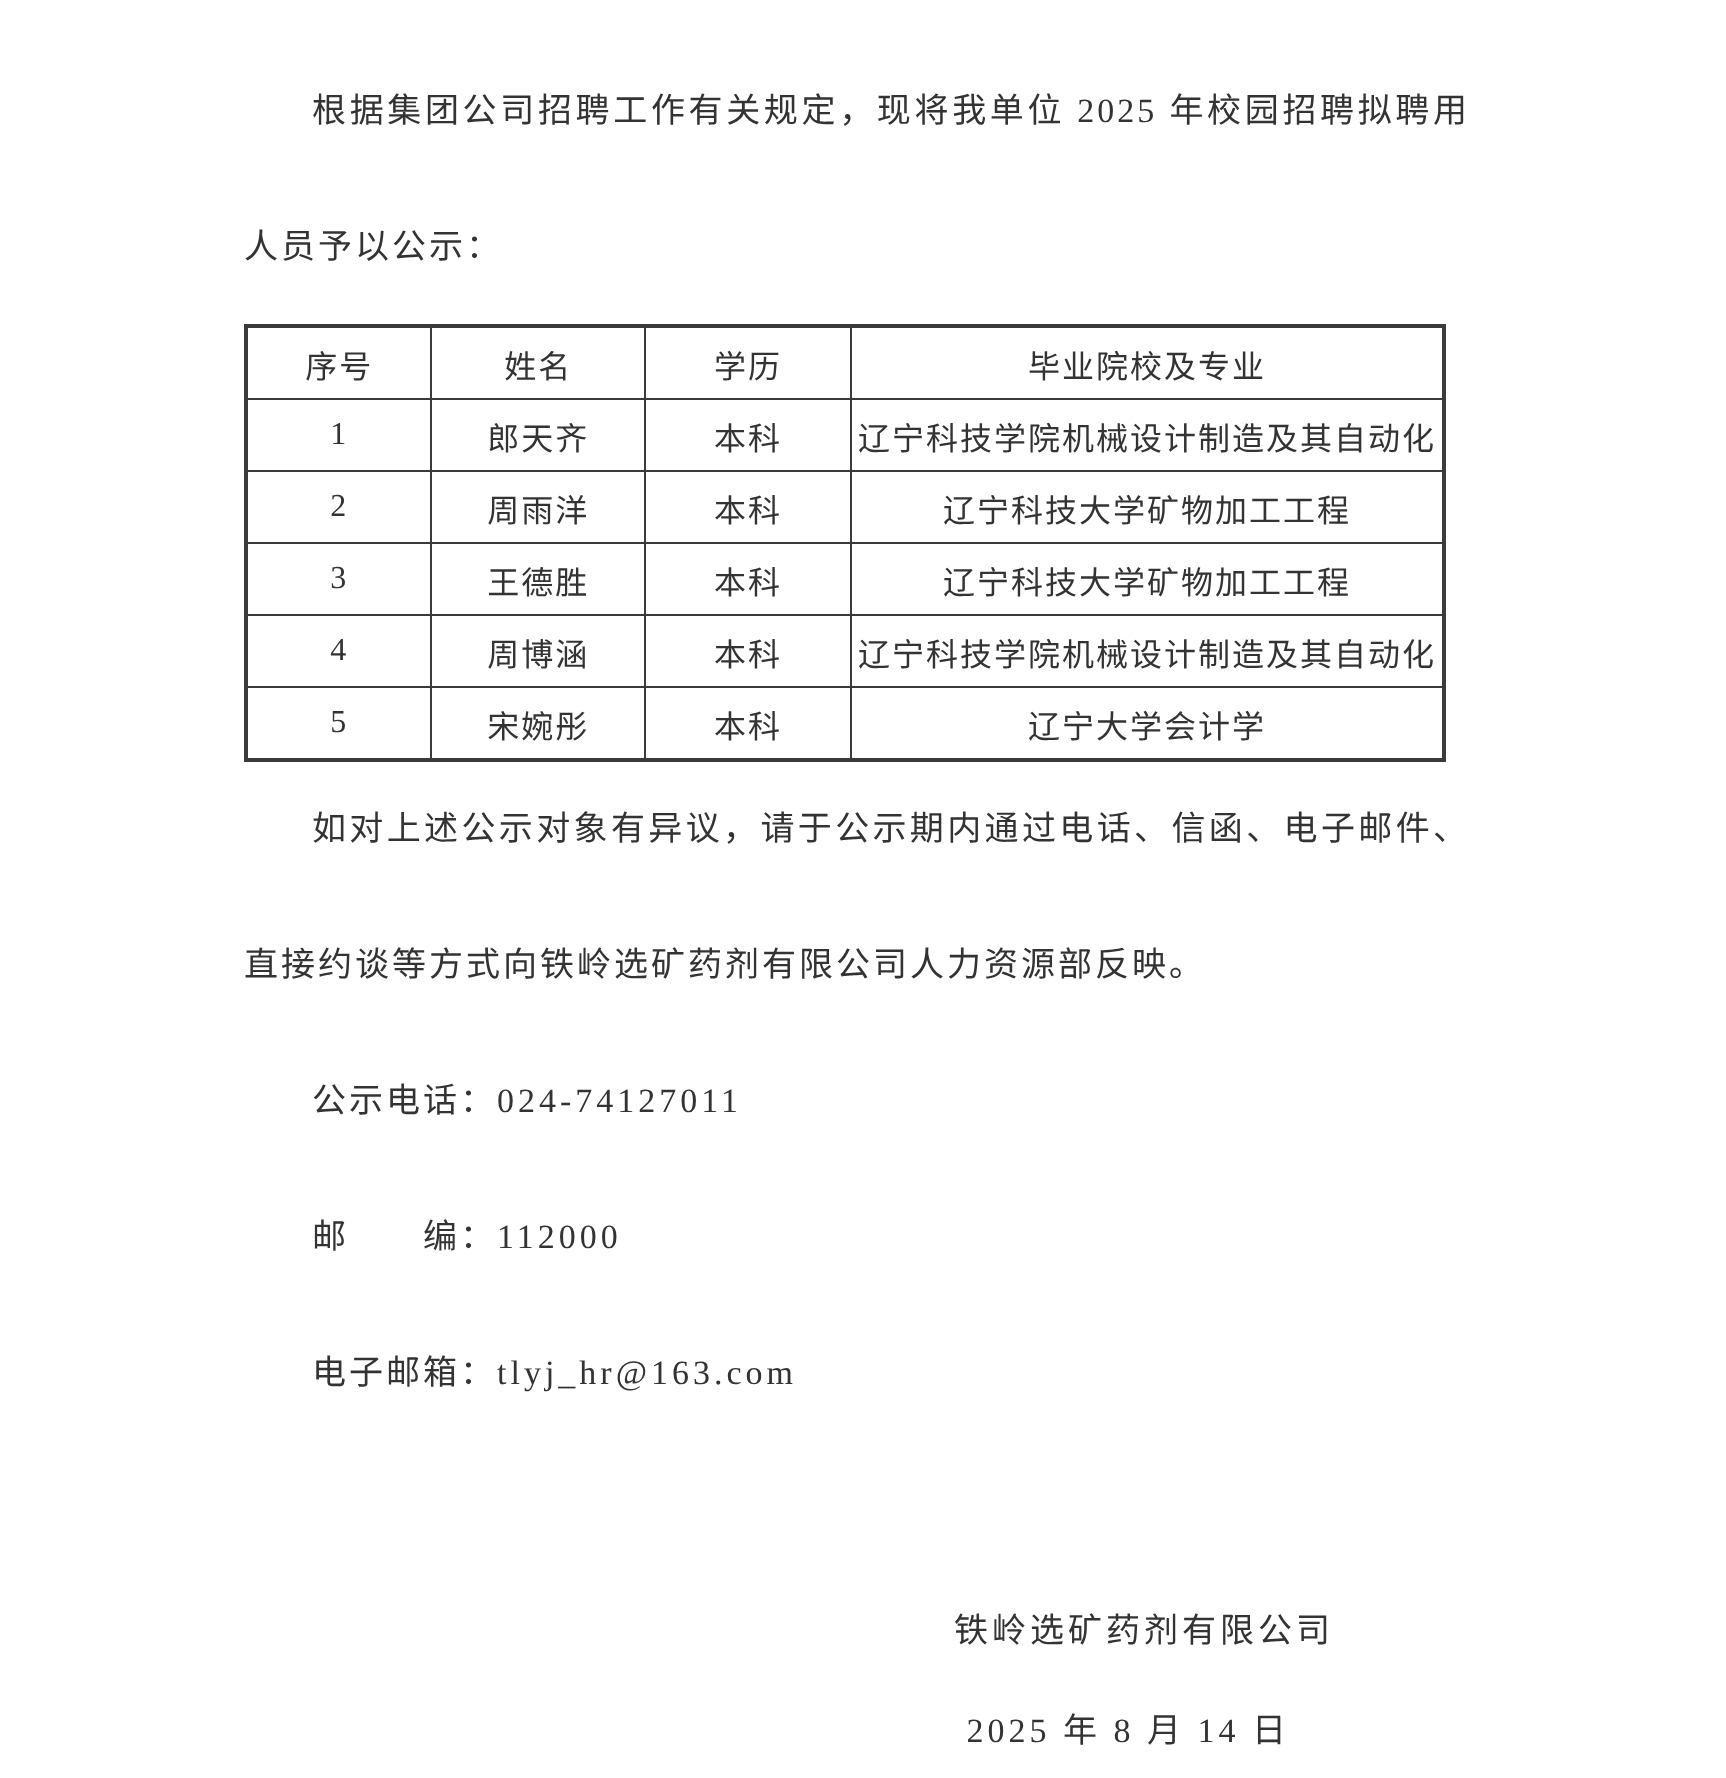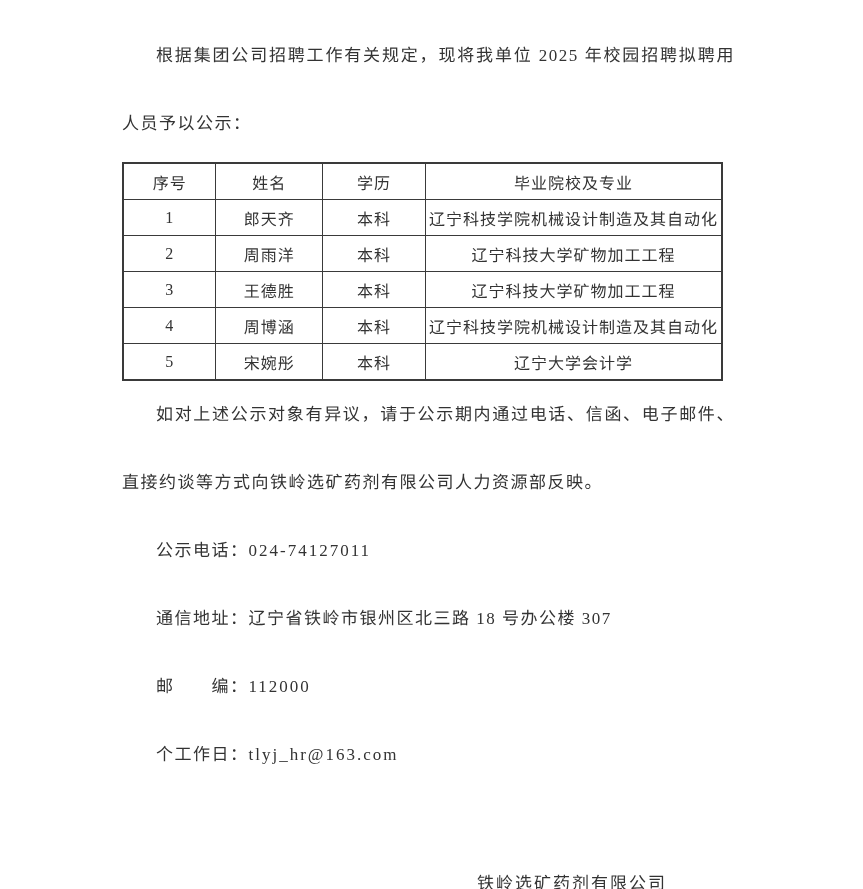--- a/index.html
+++ b/index.html
@@ -120,24 +120,23 @@
         <td>辽宁大学会计学</td>
       </tr>
     </tbody>
   </table>
 
 
   <p class="para indent">如对上述公示对象有异议，请于公示期内通过电话、信函、电子邮件、直接约谈等方式向铁岭选矿药剂有限公司人力资源部反映。</p>
 
   <p class="para contact-line"><span>公示电话：</span><span class="contact-value">024-74127011</span></p>
 
-  <p class="para contact-line"><span>通信地址：</span><span>辽宁省铁岭市银州区北三路 18 号办公楼 307</span></p>
 
   <p class="para contact-line"><span>邮　　编：</span><span class="contact-value">112000</span></p>
 
-  <p class="para contact-line"><span>个工作日：</span><span class="contact-value">tlyj_hr@163.com</span></p>
+  <p class="para contact-line"><span>电子邮箱：</span><span class="contact-value">tlyj_hr@163.com</span></p>
 
   <div class="signature">
     <p class="company-name">铁岭选矿药剂有限公司</p>
     <p class="sign-date">2025 年 8 月 14 日</p>
   </div>
 
 </div>
 
 </body></html>

